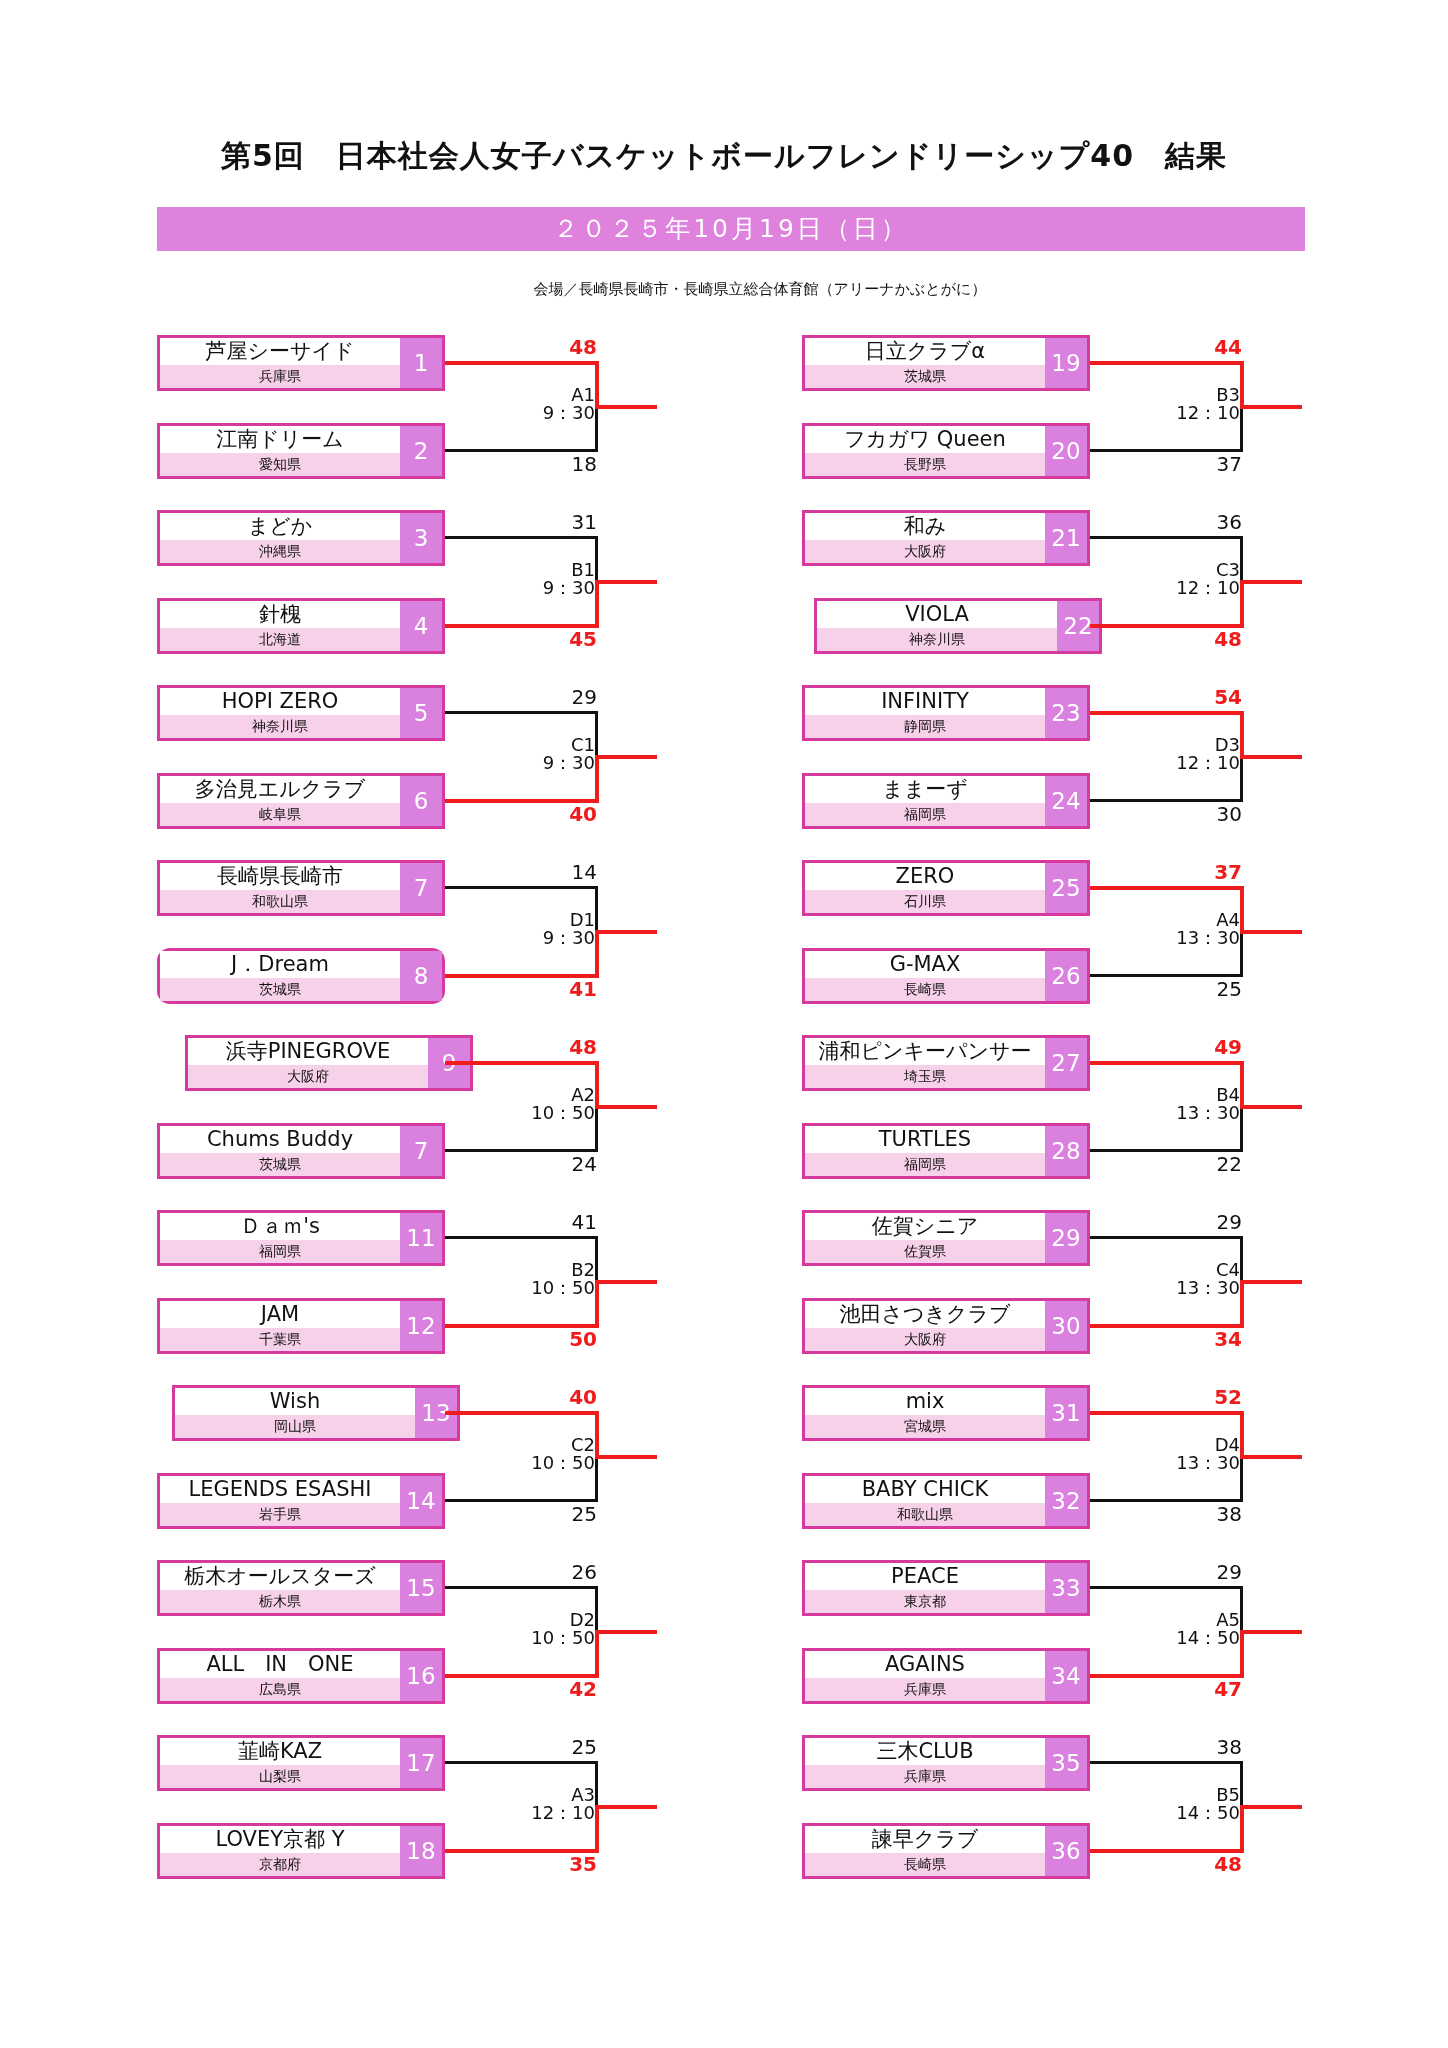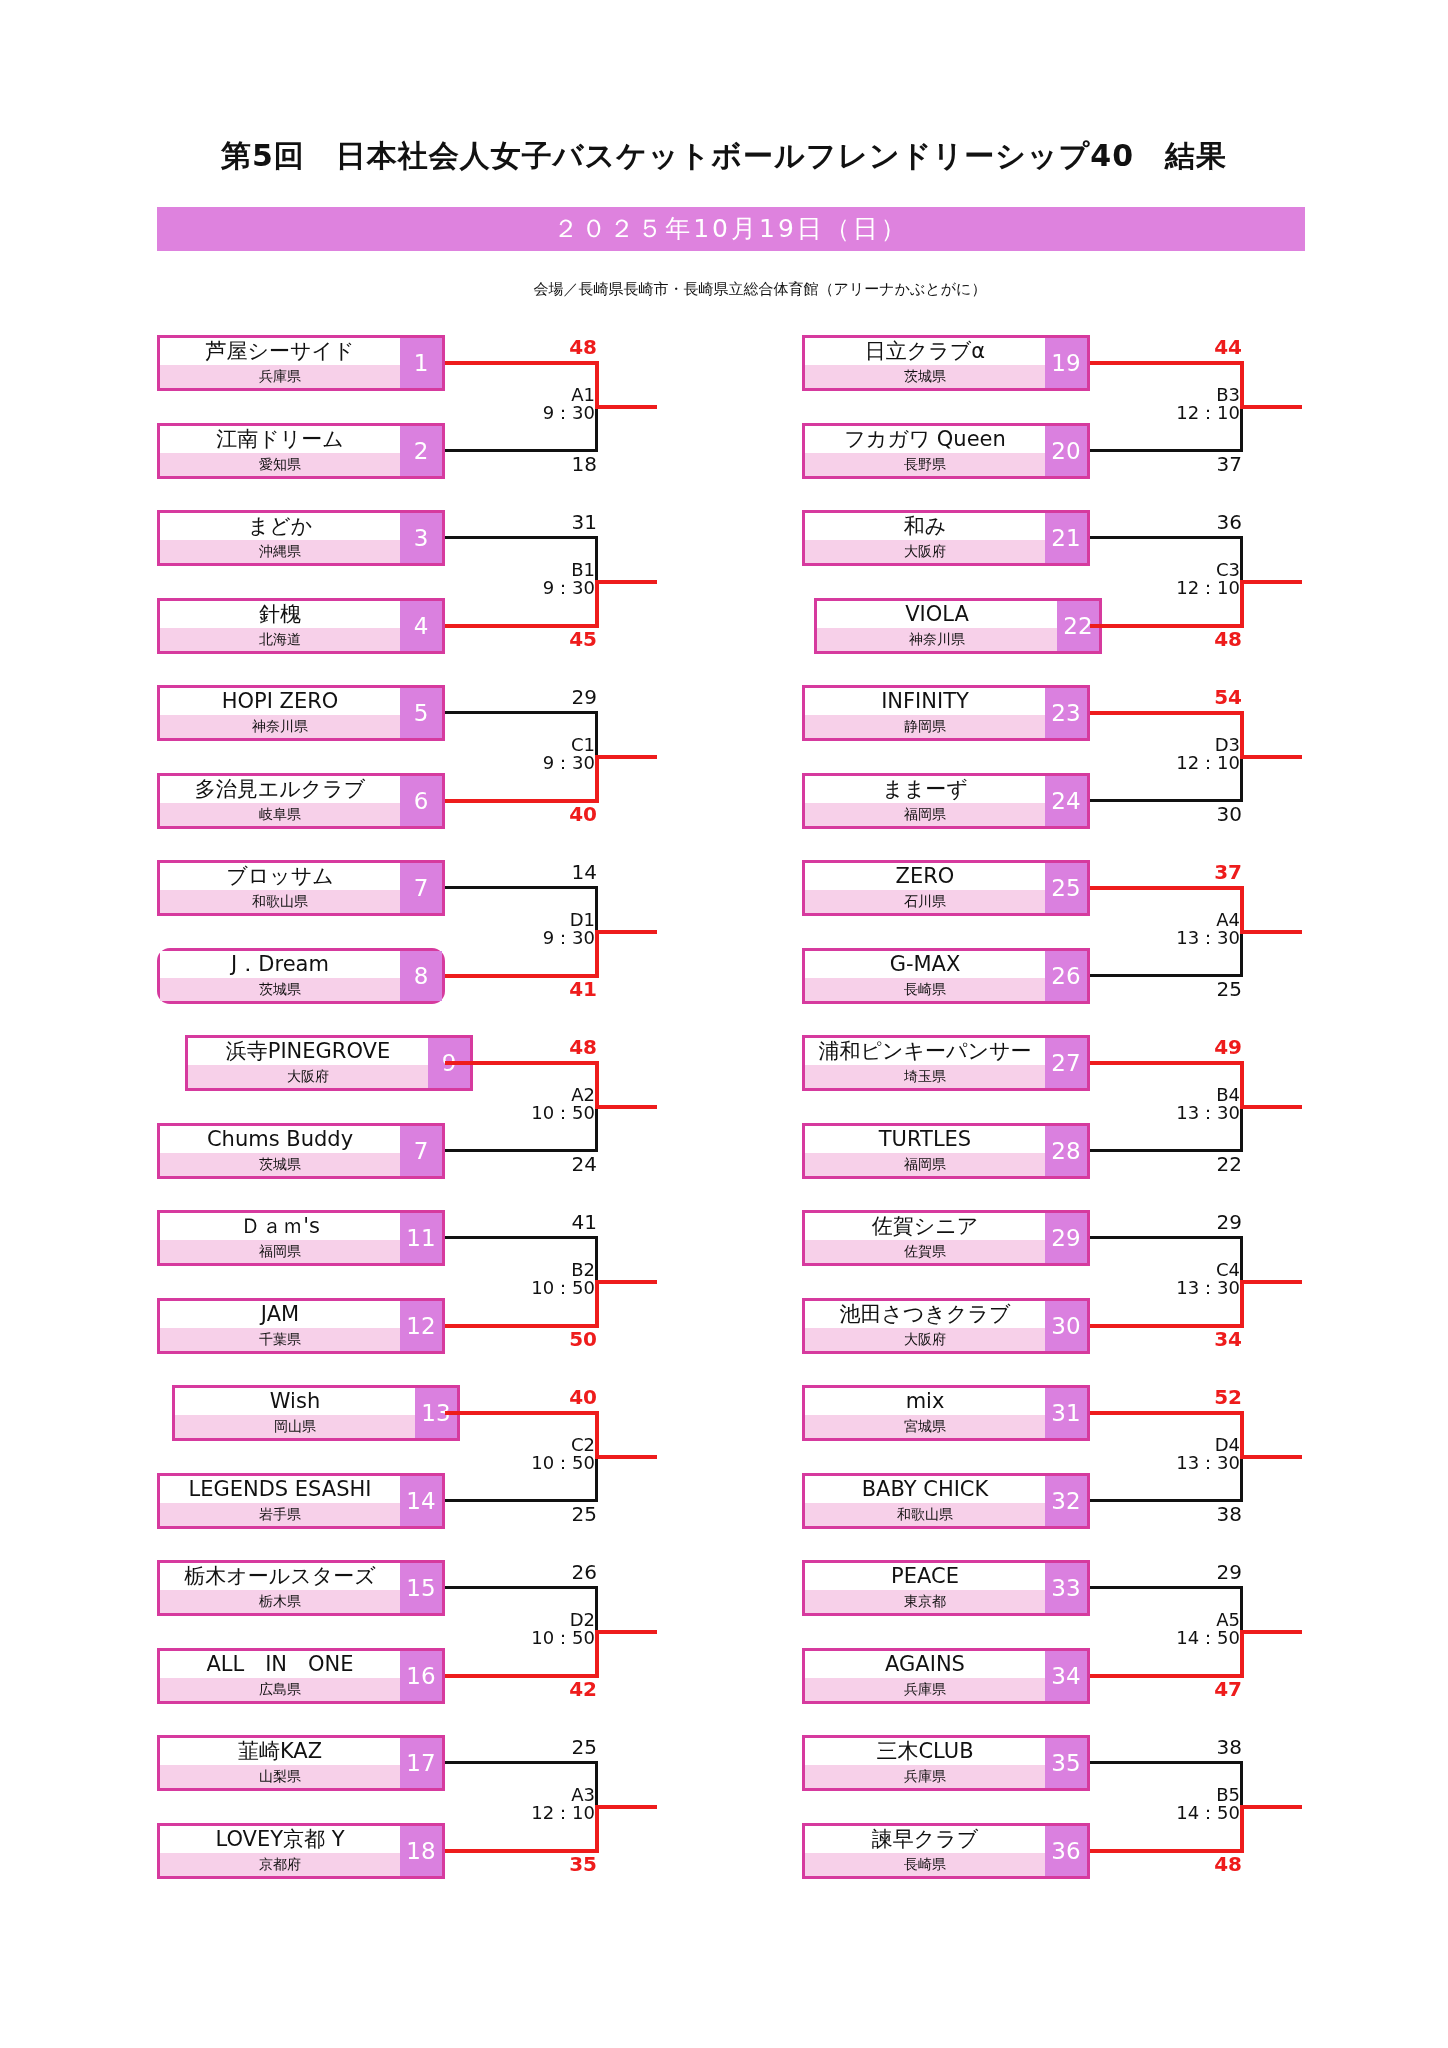--- a/index.html
+++ b/index.html
@@ -84,21 +84,21 @@
     <div class="line" style="left: 445px; top: 711px; width: 153px; height: 3px; background: rgb(17, 17, 17);"></div>
     <div class="line" style="left: 445px; top: 799px; width: 154px; height: 4px; background: rgb(238, 28, 28);"></div>
     <div class="line" style="left: 595px; top: 711px; width: 3px; height: 44px; background: rgb(17, 17, 17);"></div>
     <div class="line" style="left: 595px; top: 755px; width: 4px; height: 48px; background: rgb(238, 28, 28);"></div>
     <div class="line" style="left: 595px; top: 755px; width: 62px; height: 4px; background: rgb(238, 28, 28);"></div>
     <div class="score lose" style="left: 537px; top: 686px;">29</div>
     <div class="score win" style="left: 537px; top: 803px;">40</div>
     <div class="matchinfo" style="left: 505px; top: 735px;">C1</div>
     <div class="matchinfo" style="left: 505px; top: 753px;">9：30</div>
     <div class="team" style="left: 157px; top: 860px;">
-      <div class="name">ブロッサム</div>
+      <div class="name">長崎県長崎市</div>
       <div class="pref">和歌山県</div>
       <div class="num">7</div>
     </div>
     <div class="team" style="left: 157px; top: 948px; border-radius: 13px;">
       <div class="name">J．Dream</div>
       <div class="pref">茨城県</div>
       <div class="num">8</div>
     </div>
     <div class="line" style="left: 445px; top: 886px; width: 153px; height: 3px; background: rgb(17, 17, 17);"></div>
     <div class="line" style="left: 445px; top: 974px; width: 154px; height: 4px; background: rgb(238, 28, 28);"></div>

